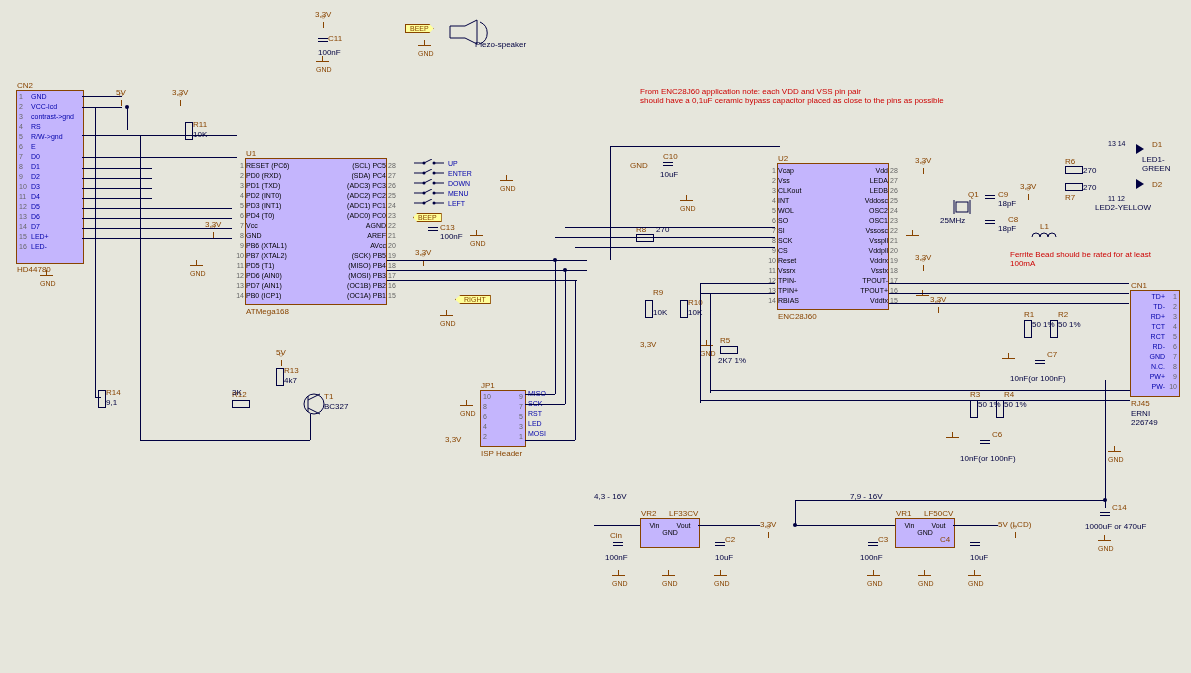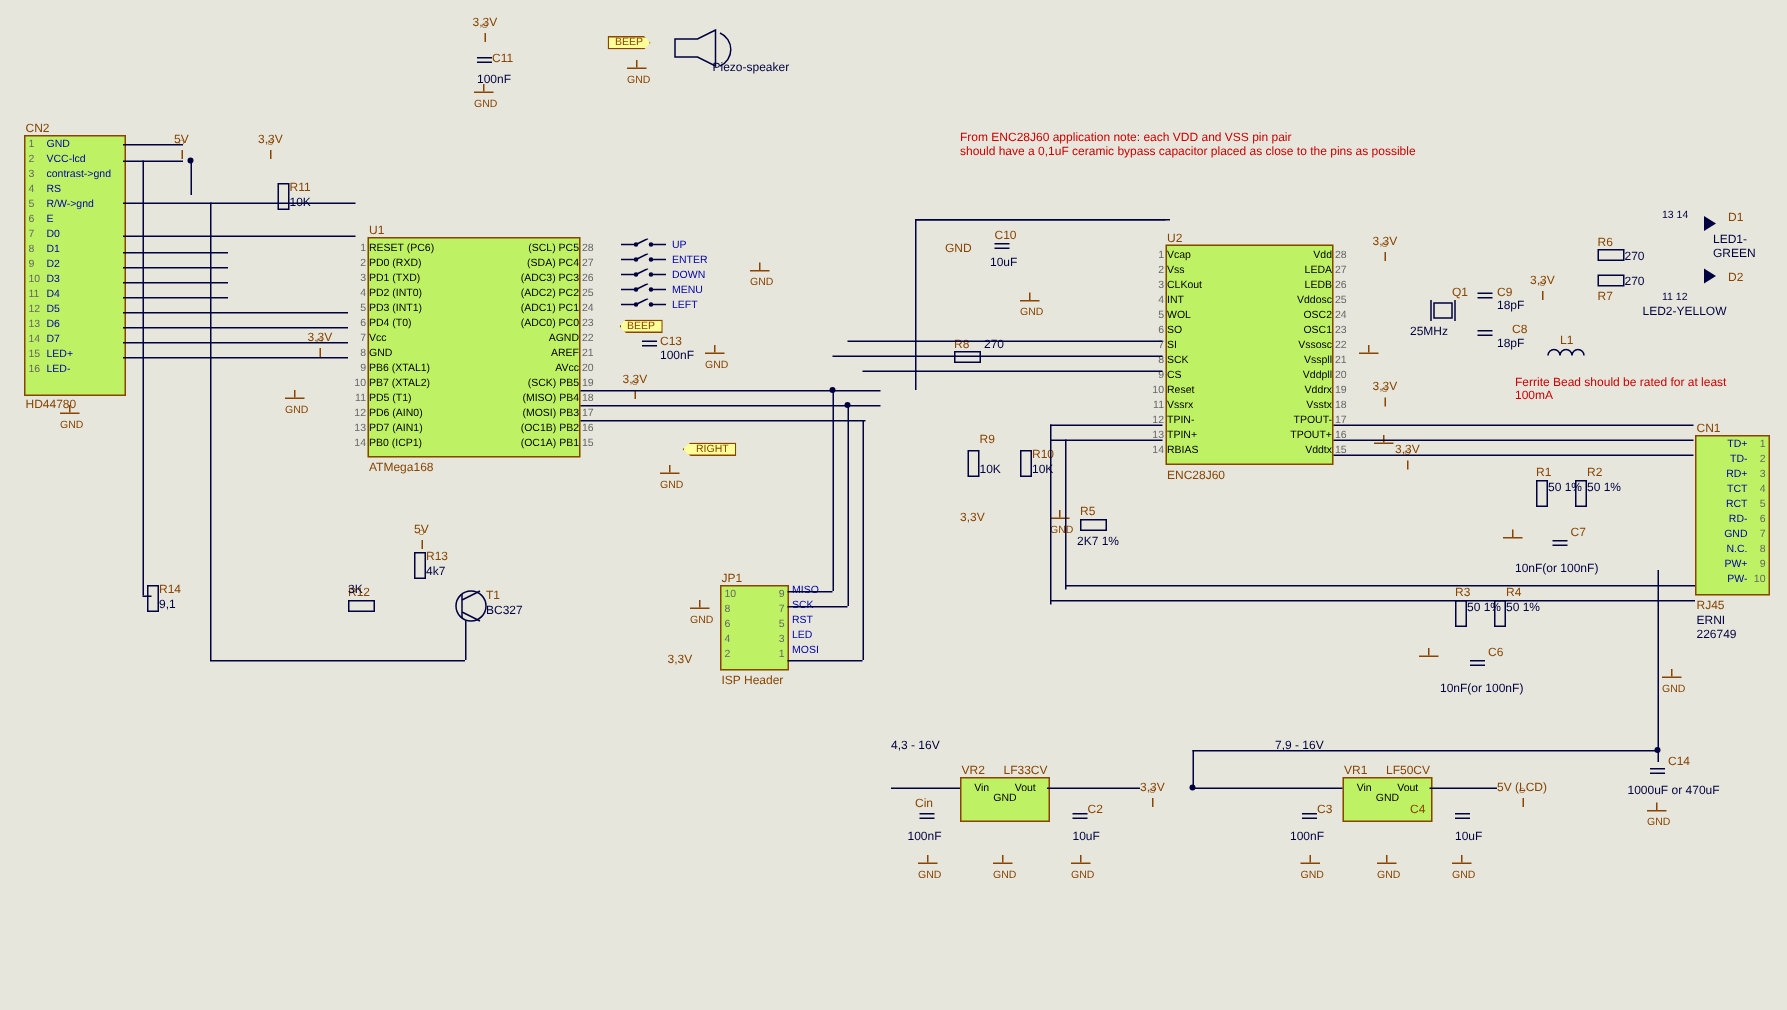--- a/index.html
+++ b/index.html
@@ -1,17 +1,17 @@
 <!DOCTYPE html>
 <html><head>
 <meta charset="utf-8">
 <style>
 body{margin:0;background:#e6e6dc;font-family:sans-serif;font-size:8px;color:#000}
 .schematic{position:relative;width:1191px;height:673px}
-.ic{position:absolute;background:#bef264;border:1px solid #884400}
+.ic{position:absolute;background:#c4b5fd;border:1px solid #884400}
 .designator{color:#884400;font-size:8px;position:absolute}
 .value{color:#000040;font-size:8px;position:absolute}
 .wire{position:absolute;background:#000040}
 .wire.h{height:1px}
 .wire.v{width:1px}
 .junction{position:absolute;width:4px;height:4px;border-radius:50%;background:#000040;margin:-2px 0 0 -2px}
 .net{position:absolute;color:#884400;font-size:8px}
 .gnd{position:absolute;width:14px;height:14px;font-size:7px;color:#884400}
 .gnd::before{content:'';position:absolute;left:6px;top:0;width:1px;height:5px;background:#884400}
 .gnd::after{content:'';position:absolute;left:0;top:5px;width:13px;height:1px;background:#884400;box-shadow:2px 2px 0 -0.5px #884400,4px 4px 0 -1px #884400}

